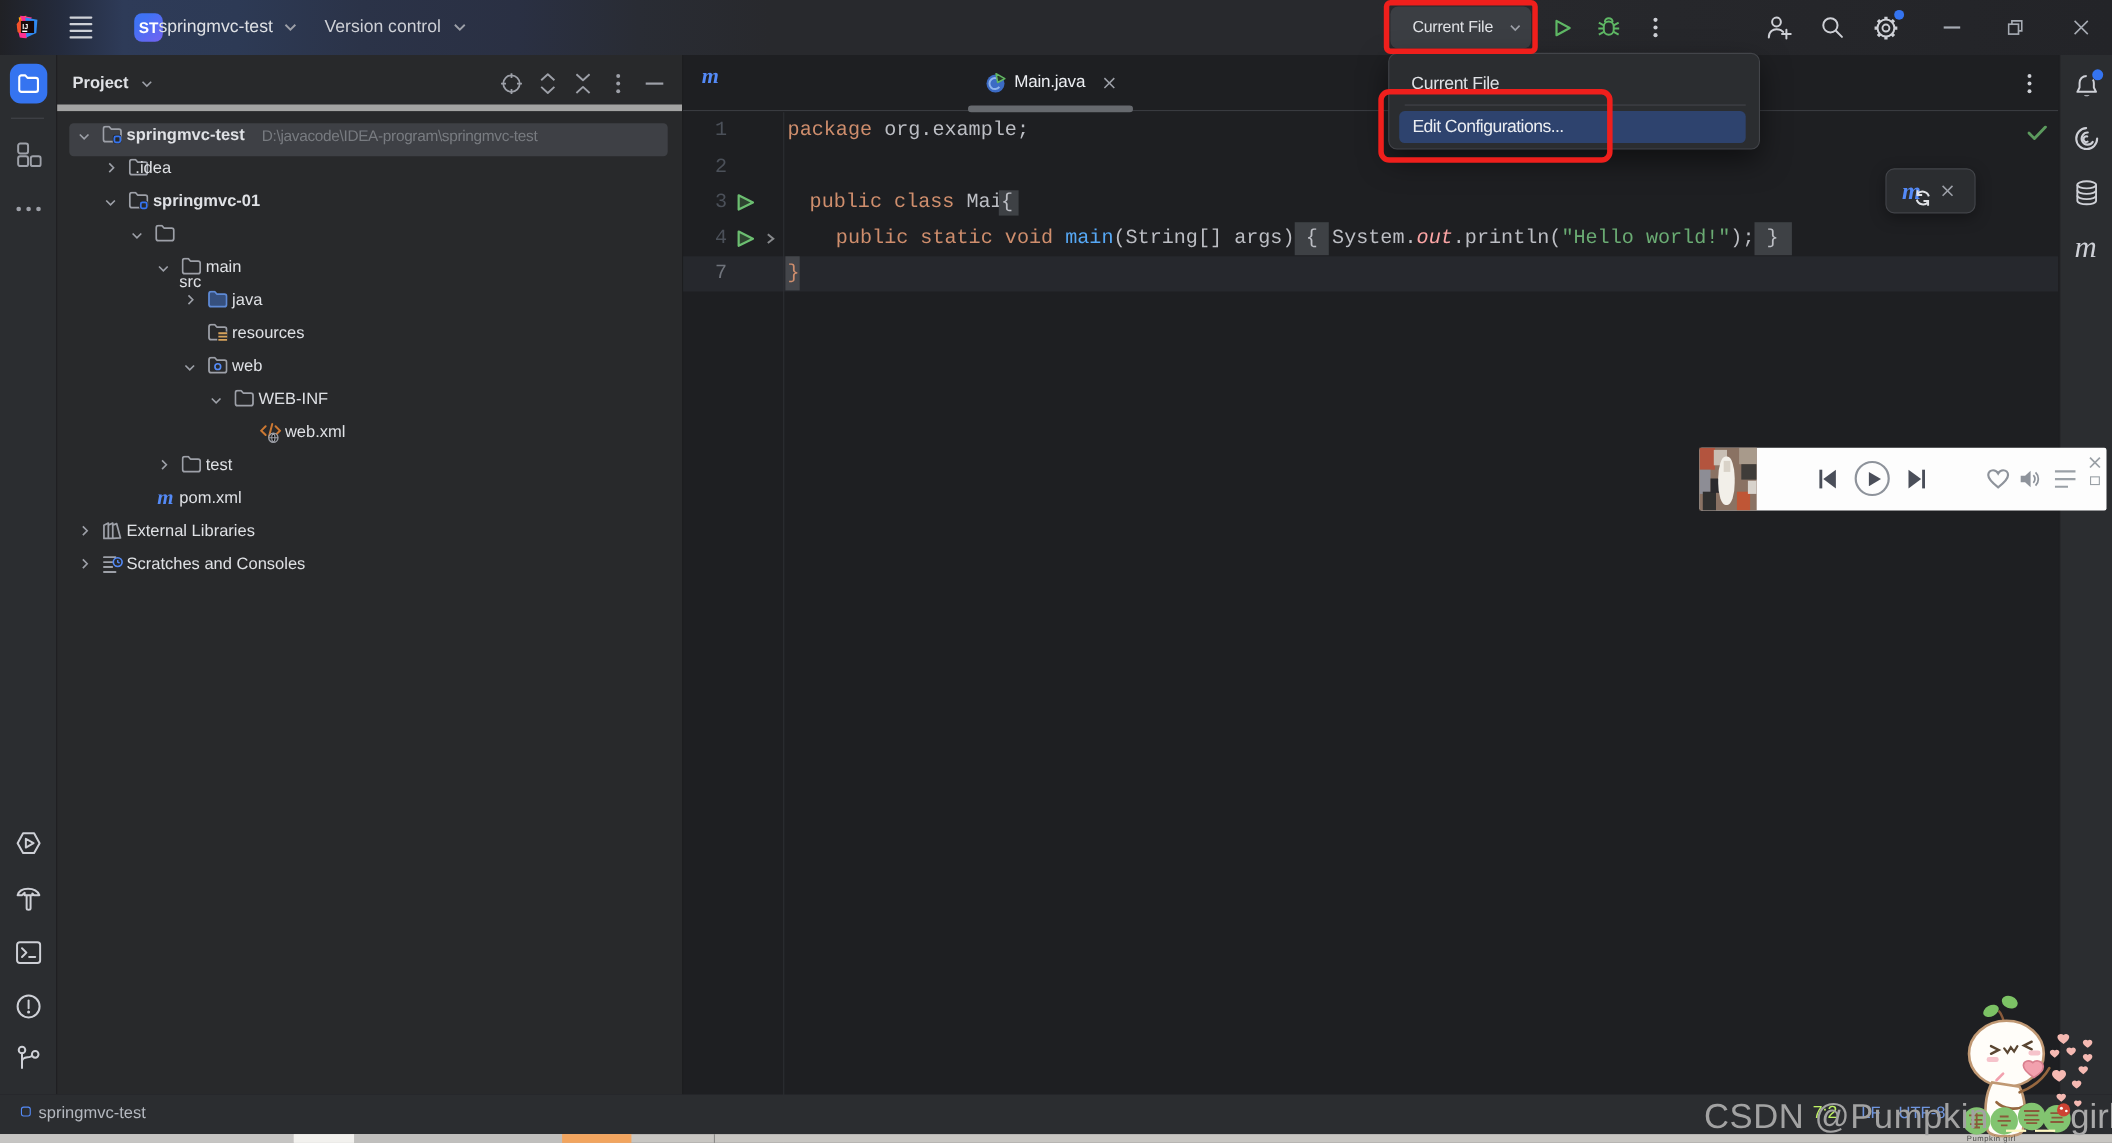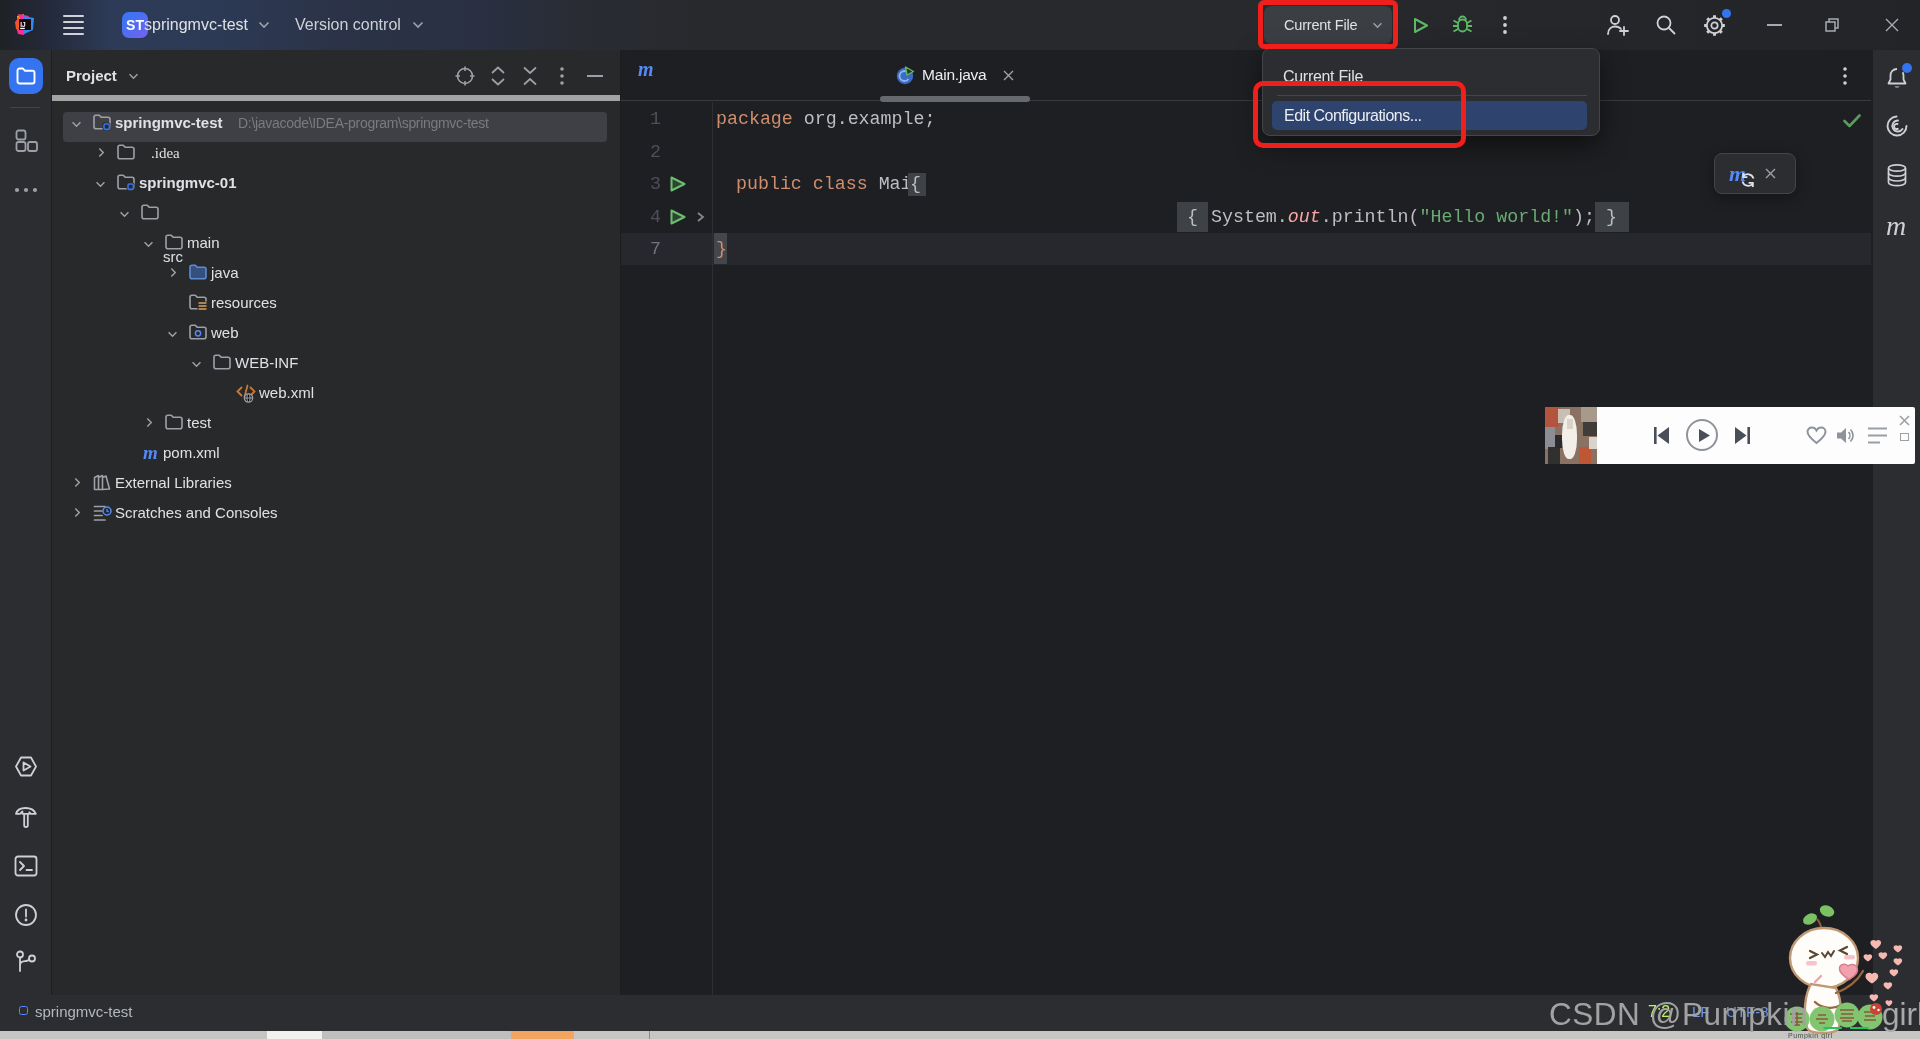--- a/index.html
+++ b/index.html
@@ -246,21 +246,21 @@
         <rect x="11" y="10" width="5.4" height="5.4" rx="1.4" fill="none" stroke="#3574f0" stroke-width="1.6"></rect>
       </svg>
     <span class="treerow" style="left:63px;top:58px;font-weight:bold;">springmvc-test</span>
     <span class="treerow" style="left:186px;top:58px;color:#787b80;font-size:14px;letter-spacing:-0.3px;">D:\javacode\IDEA-program\springmvc-test</span>
     <svg class="abs" style="left:46px;top:97px" width="7" height="11" viewBox="0 0 8 12">
         <path d="M1.5 1.5 L6 6 L1.5 10.5" fill="none" stroke="#9da0a8" stroke-width="1.7"></path>
       </svg>
     <svg class="abs" style="left:65px;top:94px" width="18" height="17" viewBox="0 0 18 17">
         <path d="M1 3.2 C1 2.1 1.9 1.2 3 1.2 L6.3 1.2 L8.1 3.3 L15 3.3 C16.1 3.3 17 4.2 17 5.3 L17 12.8 C17 13.9 16.1 14.8 15 14.8 L3 14.8 C1.9 14.8 1 13.9 1 12.8 Z" fill="none" stroke="#9da0a8" stroke-width="1.6" stroke-linejoin="round"></path>
       </svg>
-    <span class="treerow" style="left:99px;top:88px;font-weight:normal;font-family:Liberation Serif, serif;">.idea</span>
+    <span class="treerow" style="left:71px;top:88px;font-weight:normal;">.idea</span>
     <svg class="abs" style="left:43px;top:131px" width="11" height="7" viewBox="0 0 12 8">
         <path d="M1.5 1.5 L6 6 L10.5 1.5" fill="none" stroke="#9da0a8" stroke-width="1.7"></path>
       </svg>
     <svg class="abs" style="left:65px;top:124px" width="18" height="17" viewBox="0 0 18 17">
         <path d="M1 3.2 C1 2.1 1.9 1.2 3 1.2 L6.3 1.2 L8.1 3.3 L15 3.3 C16.1 3.3 17 4.2 17 5.3 L17 12.8 C17 13.9 16.1 14.8 15 14.8 L3 14.8 C1.9 14.8 1 13.9 1 12.8 Z" fill="none" stroke="#9da0a8" stroke-width="1.6" stroke-linejoin="round"></path>
         <rect x="9.5" y="8.5" width="8" height="8" rx="2" fill="#28292b"></rect>
         <rect x="11" y="10" width="5.4" height="5.4" rx="1.4" fill="none" stroke="#3574f0" stroke-width="1.6"></rect>
       </svg>
     <span class="treerow" style="left:87px;top:118px;font-weight:bold;">springmvc-01</span>
     <svg class="abs" style="left:67px;top:161px" width="11" height="7" viewBox="0 0 12 8">
@@ -391,20 +391,21 @@
   <svg class="abs" style="left:75px;top:160.5px" width="9" height="12" viewBox="0 0 9 12">
       <path d="M2 2 L7 6 L2 10" fill="none" stroke="#87898c" stroke-width="1.8"></path>
     </svg>
 
   <div class="abs" style="left:91px;top:52px;width:1px;height:943px;background:#2d2f33;"></div>
 
   <div class="code" style="left:95px;top:53px;"><span class="kw">package</span> org.example;</div>
   <div class="code" style="left:95px;top:118px;margin-left:20px;"><span class="kw">public class</span> Main </div>
   <div class="abs" style="left:287px;top:123px;width:18px;height:23px;background:#3e4145;"></div>
   <div class="code" style="left:289px;top:118px;">{</div>
+  <div class="code" style="left:95px;top:150.5px;"><span class="kw">    public static void</span> <span class="mth">main</span>(String[] args)</div>
   <div class="abs" style="left:556px;top:151.5px;width:31px;height:30px;background:#3e4145;"></div>
   <div class="code" style="left:566px;top:150.5px;">{</div>
   <div class="code" style="left:590px;top:150.5px;">System.<span class="fld">out</span>.println(<span class="str">"Hello world!"</span>);</div>
   <div class="abs" style="left:974px;top:151.5px;width:34px;height:30px;background:#3e4145;"></div>
   <div class="code" style="left:985px;top:150.5px;">}</div>
   <div class="abs" style="left:93px;top:183px;width:13px;height:31px;background:#44464b;"></div>
   <div class="code" style="left:95px;top:183px;color:#cf8e6d;">}</div>
 
   <svg class="abs" style="left:1222px;top:64px" width="18" height="14" viewBox="0 0 18 14">
     <path d="M1.5 7 L6.5 12 L16.5 1.5" fill="none" stroke="#5c9a5e" stroke-width="2.6" stroke-linecap="round" stroke-linejoin="round"></path>
@@ -586,15 +587,15 @@
         <path d="M82 11 L94 11 M83 15 L93 15 M82 19 L94 19"></path>
       </g>
       <circle cx="94" cy="8" r="6" fill="#cc4233"></circle>
       <circle cx="92" cy="6.5" r="1.4" fill="#fff"></circle>
       <circle cx="96.5" cy="9" r="1.2" fill="#fff"></circle>
     </g>
   </svg>
   <span class="abs" style="left:1788px;top:1032px;font-size:7px;color:#4a4a48;letter-spacing:0.5px;">Pumpkin girl</span>
 
   <span class="abs" style="left:1549px;top:996px;font-size:31.5px;color:#a2a2a2;letter-spacing:0.5px;">CSDN @Pumpkin</span>
-  <span class="abs" style="left:1824px;top:994px;font-size:31.5px;color:#22c55e;letter-spacing:9px;">__</span>
+  <span class="abs" style="left:1824px;top:994px;font-size:31.5px;color:#fef9c3;letter-spacing:9px;">__</span>
   <span class="abs" style="left:1882px;top:996px;font-size:31.5px;color:#a9a9a9;">girl</span>
 </div>
 
 </body></html>

